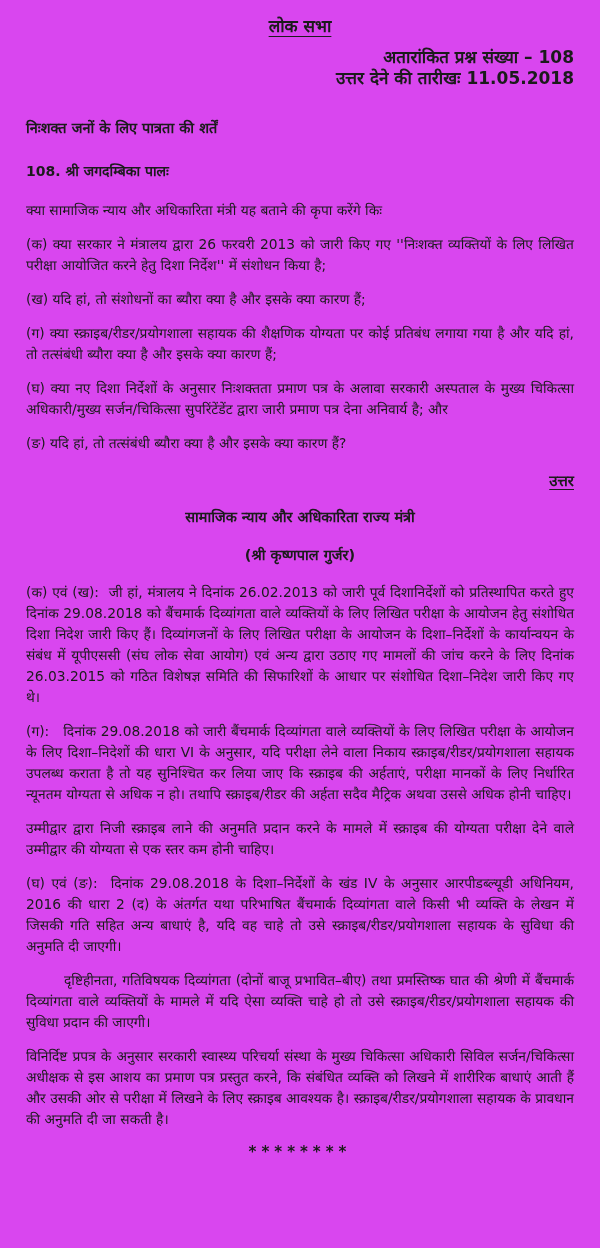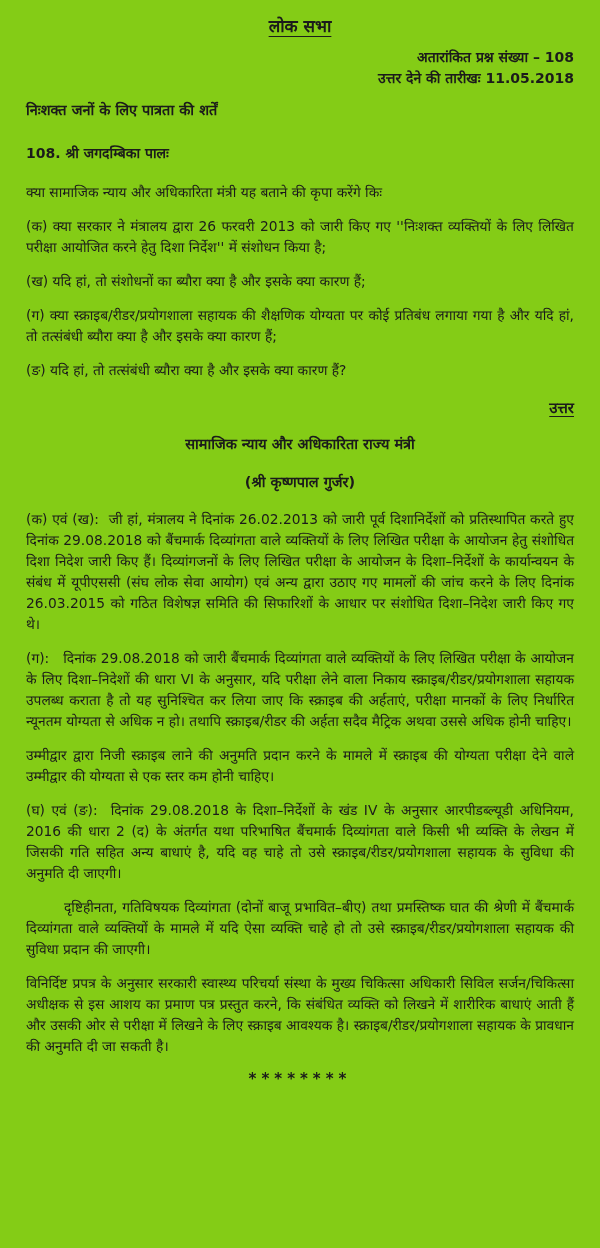--- a/index.html
+++ b/index.html
@@ -10,36 +10,36 @@
   body {
     width: 600px;
     font-family: "DejaVu Sans", "Liberation Sans", sans-serif;
     color: #1b1b1b;
   }
   .page {
     width: 600px;
     min-height: 1248px;
     box-sizing: border-box;
     padding: 10px 26px 18px 26px;
-    background: #84cc16;
+    background: #d946ef;
   }
   .doc-title {
     text-align: center;
     font-size: 17px;
     font-weight: bold;
     margin: 4px 0 10px 0;
     text-decoration: underline;
     text-underline-offset: 4px;
   }
   .meta {
     text-align: right;
     font-weight: bold;
-    font-size: 14px;
+    font-size: 17px;
     line-height: 21px;
-    margin: 0 0 10px 0;
+    margin: 0 0 28px 0;
   }
   .subject {
     font-weight: bold;
     font-size: 14.5px;
     margin: 8px 0 24px 0;
   }
   .questioner {
     font-weight: bold;
     font-size: 14px;
     margin: 0 0 20px 0;
@@ -93,20 +93,21 @@
 
   <div class="subject">निःशक्त जनों के लिए पात्रता की शर्तें</div>
 
   <div class="questioner">108. श्री जगदम्बिका पालः</div>
 
   <p class="para">क्या सामाजिक न्याय और अधिकारिता मंत्री यह बताने की कृपा करेंगे किः</p>
 
   <p class="para">(क) क्या सरकार ने मंत्रालय द्वारा 26 फरवरी 2013 को जारी किए गए ''निःशक्त व्यक्तियों के लिए लिखित परीक्षा आयोजित करने हेतु दिशा निर्देश'' में संशोधन किया है;</p>
   <p class="para">(ख) यदि हां, तो संशोधनों का ब्यौरा क्या है और इसके क्या कारण हैं;</p>
   <p class="para">(ग) क्या स्क्राइब/रीडर/प्रयोगशाला सहायक की शैक्षणिक योग्यता पर कोई प्रतिबंध लगाया गया है और यदि हां, तो तत्संबंधी ब्यौरा क्या है और इसके क्या कारण हैं;</p>
+  <p class="para">(घ) क्या नए दिशा निर्देशों के अनुसार निःशक्तता प्रमाण पत्र के अलावा सरकारी अस्पताल के मुख्य चिकित्सा अधिकारी/मुख्य सर्जन/चिकित्सा सुपरिंटेंडेंट द्वारा जारी प्रमाण पत्र देना अनिवार्य है; और</p>
   <p class="para">(ङ) यदि हां, तो तत्संबंधी ब्यौरा क्या है और इसके क्या कारण हैं?</p>
 
   <h2 class="answer-heading">उत्तर</h2>
 
   <div class="minister">सामाजिक न्याय और अधिकारिता राज्य मंत्री</div>
   <div class="minister">(श्री कृष्णपाल गुर्जर)</div>
 
   <div class="answers">
     <p class="para">(क) एवं (ख):&nbsp;&nbsp;जी हां, मंत्रालय ने दिनांक 26.02.2013 को जारी पूर्व दिशानिर्देशों को प्रतिस्थापित करते हुए दिनांक 29.08.2018 को बैंचमार्क दिव्यांगता वाले व्यक्तियों के लिए लिखित परीक्षा के आयोजन हेतु संशोधित दिशा निदेश जारी किए हैं। दिव्यांगजनों के लिए लिखित परीक्षा के आयोजन के दिशा–निर्देशों के कार्यान्वयन के संबंध में यूपीएससी (संघ लोक सेवा आयोग) एवं अन्य द्वारा उठाए गए मामलों की जांच करने के लिए दिनांक 26.03.2015 को गठित विशेषज्ञ समिति की सिफारिशों के आधार पर संशोधित दिशा–निदेश जारी किए गए थे।</p>
     <p class="para">(ग):&nbsp;&nbsp;&nbsp;दिनांक 29.08.2018 को जारी बैंचमार्क दिव्यांगता वाले व्यक्तियों के लिए लिखित परीक्षा के आयोजन के लिए दिशा–निदेशों की धारा VI के अनुसार, यदि परीक्षा लेने वाला निकाय स्क्राइब/रीडर/प्रयोगशाला सहायक उपलब्ध कराता है तो यह सुनिश्चित कर लिया जाए कि स्क्राइब की अर्हताएं, परीक्षा मानकों के लिए निर्धारित न्यूनतम योग्यता से अधिक न हो। तथापि स्क्राइब/रीडर की अर्हता सदैव मैट्रिक अथवा उससे अधिक होनी चाहिए।</p>

